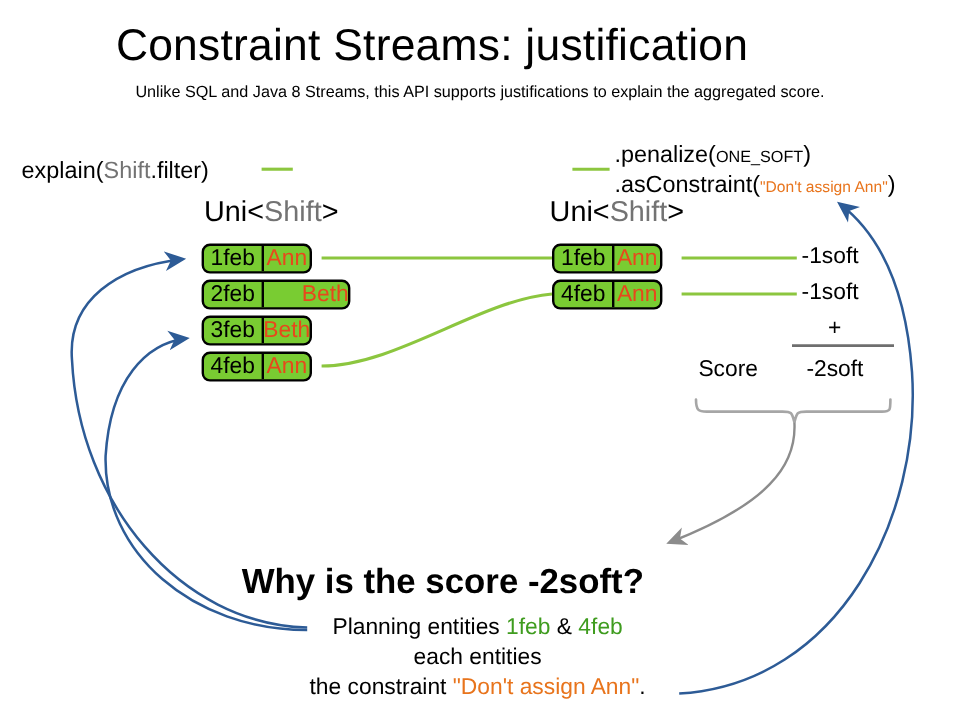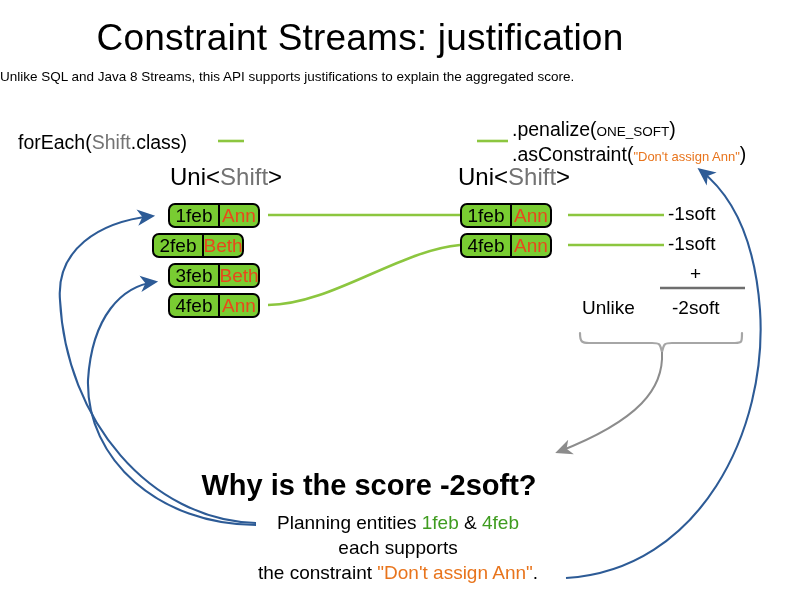--- a/index.html
+++ b/index.html
@@ -10,21 +10,21 @@
   }
   #stage{position:absolute;left:0;top:0;width:800px;height:600px;}
   .abs{position:absolute;white-space:nowrap;}
 
   
   .title{
     left:0;top:16px;width:720px;text-align:center;
     font-size:37px;line-height:44px;letter-spacing:.2px;
   }
   .subtitle{
-    left:0;top:68px;width:800px;text-align:left;
+    left:0;top:68px;width:800px;text-align:center;
     font-size:13.5px;line-height:18px;
   }
 
   
   .code{font-size:19.5px;line-height:24px;}
   .g{color:#737373;}
   .small{font-size:13.5px;}
   .smaller{font-size:13px;}
   .orange-q{color:#e8741c;}
   #code-foreach{left:18px;top:130px;}
@@ -107,37 +107,37 @@
     <path d="M256,523 C150,520 66,420 60,300 C56,250 98,222 152,216" fill="none" stroke="#2d5b96" stroke-width="2.1" marker-end="url(#blueArrow)"></path>
 
     <path d="M256,525 C160,525 86,460 88,380 C92,316 122,286 155,282" fill="none" stroke="#2d5b96" stroke-width="2.1" marker-end="url(#blueArrow)"></path>
 
     <path d="M566,578 C700,570 768,430 760,310 C754,228 726,190 700,170" fill="none" stroke="#2d5b96" stroke-width="2.1" marker-end="url(#blueArrow)"></path>
   </svg>
 
   <div class="abs title">Constraint Streams: justification</div>
   <div class="abs subtitle">Unlike SQL and Java 8 Streams, this API supports justifications to explain the aggregated score.</div>
 
-  <div class="abs code" id="code-foreach"><span>forEach(</span><span class="g">Shift</span><span>.class)</span></div>
+  <div class="abs code" id="code-foreach"><span>explain(</span><span class="g">Shift</span><span>.filter)</span></div>
 
 
   <div class="abs code" id="code-penalize"><span>.penalize(</span><span class="small">ONE_SOFT</span><span>)</span></div>
 
   <div class="abs code" id="code-asconstraint"><span>.asConstraint(</span><span class="orange-q smaller">"Don't assign Ann"</span><span>)</span></div>
 
   <div class="abs unilabel" id="uni-left-label"><span>Uni&lt;</span><span class="g">Shift</span><span>&gt;</span></div>
 
   <div class="abs unilabel" id="uni-right-label"><span>Uni&lt;</span><span class="g">Shift</span><span>&gt;</span></div>
 
   <div class="facttable" id="left-table">
       <div class="factrow" style="left: 168px; top: 203px;">
         <div class="cell date">1feb</div>
         <div class="cell name">Ann</div>
       </div>
-      <div class="factrow" style="left: 152px; top: 233px;">
+      <div class="factrow" style="left: 168px; top: 233px; gap: 32px;">
         <div class="cell date">2feb</div>
         <div class="cell name">Beth</div>
       </div>
       <div class="factrow" style="left: 168px; top: 263px;">
         <div class="cell date">3feb</div>
         <div class="cell name">Beth</div>
       </div>
       <div class="factrow" style="left: 168px; top: 293px;">
         <div class="cell date">4feb</div>
         <div class="cell name">Ann</div>
@@ -151,24 +151,24 @@
       </div>
       <div class="factrow" style="left: 460px; top: 233px;">
         <div class="cell date">4feb</div>
         <div class="cell name">Ann</div>
       </div>
     </div>
 
   <div class="abs scoretxt" id="soft-1">-1soft</div>
   <div class="abs scoretxt" id="soft-2">-1soft</div>
   <div class="abs" id="plus-sign">+</div>
-  <div class="abs" id="score-label">Unlike</div>
+  <div class="abs" id="score-label">Score</div>
   <div class="abs" id="score-total">-2soft</div>
 
   <div class="abs why">Why is the score -2soft?</div>
 
   <div class="abs expl" id="expl-1"><span>Planning entities </span><span class="green-ent">1feb</span><span> &amp; </span><span class="green-ent">4feb</span></div>
 
-  <div class="abs expl" id="expl-2">each supports</div>
+  <div class="abs expl" id="expl-2">each entities</div>
 
   <div class="abs expl" id="expl-3"><span>the constraint </span><span class="orange-q">"Don't assign Ann"</span><span>.</span></div>
 
 </div>
 
 </body></html>

